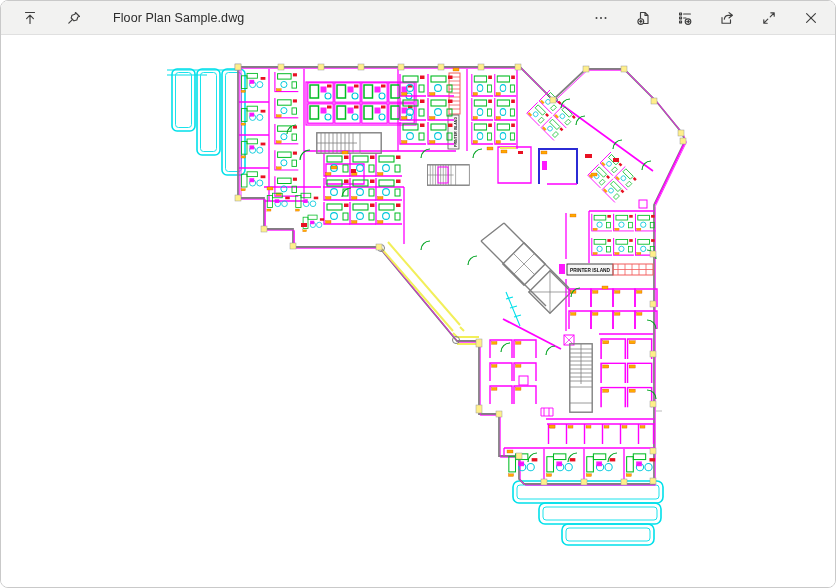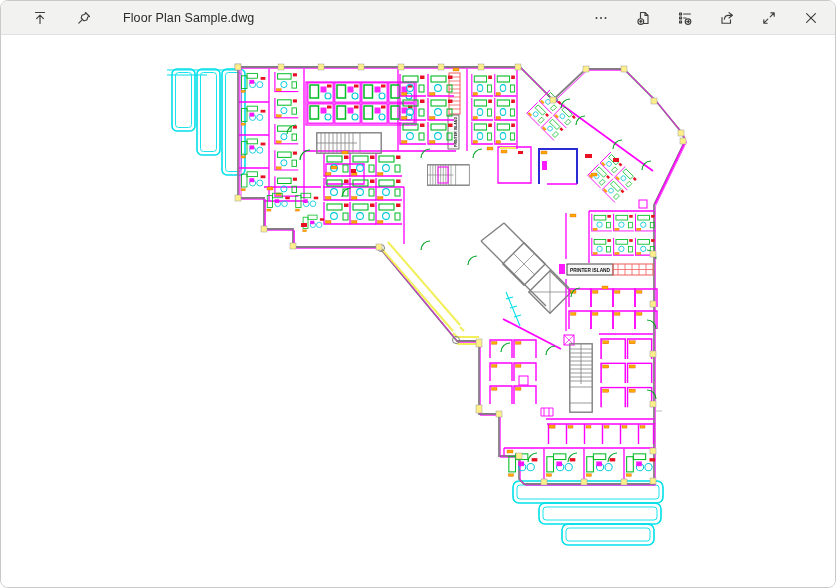--- a/index.html
+++ b/index.html
@@ -8,21 +8,21 @@
     background:var(--c-canvas_bg,#fff);
     border:1px solid var(--c-window_border,#c9c9c9);
     border-radius:8px;overflow:hidden;
   }
   .titlebar{
     position:absolute;top:0;left:0;right:0;height:33px;
     background:var(--c-titlebar_bg,#f2f2f1);
     border-bottom:1px solid var(--c-titlebar_border,#e0e0e0);
     display:flex;align-items:center;z-index:5;
   }
-  .tb-left{display:flex;align-items:center;padding-left:24px;gap:14px;}
+  .tb-left{display:flex;align-items:center;padding-left:14px;gap:14px;}
   .tb-title{font-size:12.5px;color:#2b2b2b;margin-left:10px;letter-spacing:.1px;}
   .tb-right{margin-left:auto;display:flex;align-items:center;gap:12px;padding-right:9px;}
   .tb-btn{width:30px;height:30px;display:flex;align-items:center;justify-content:center;
     border-radius:5px;cursor:pointer;}
   .tb-btn svg{width:16px;height:16px;stroke:var(--c-icon,#3f3f3f);fill:none;
     stroke-width:1.15;stroke-linecap:round;stroke-linejoin:round;}
   .tb-btn svg .fillme{fill:var(--c-icon,#3f3f3f);stroke:none;}
   .canvas{position:absolute;inset:0;background:var(--c-canvas_bg,#fff);}
   .plan{position:absolute;top:0;left:0;width:836px;height:588px;}
 

